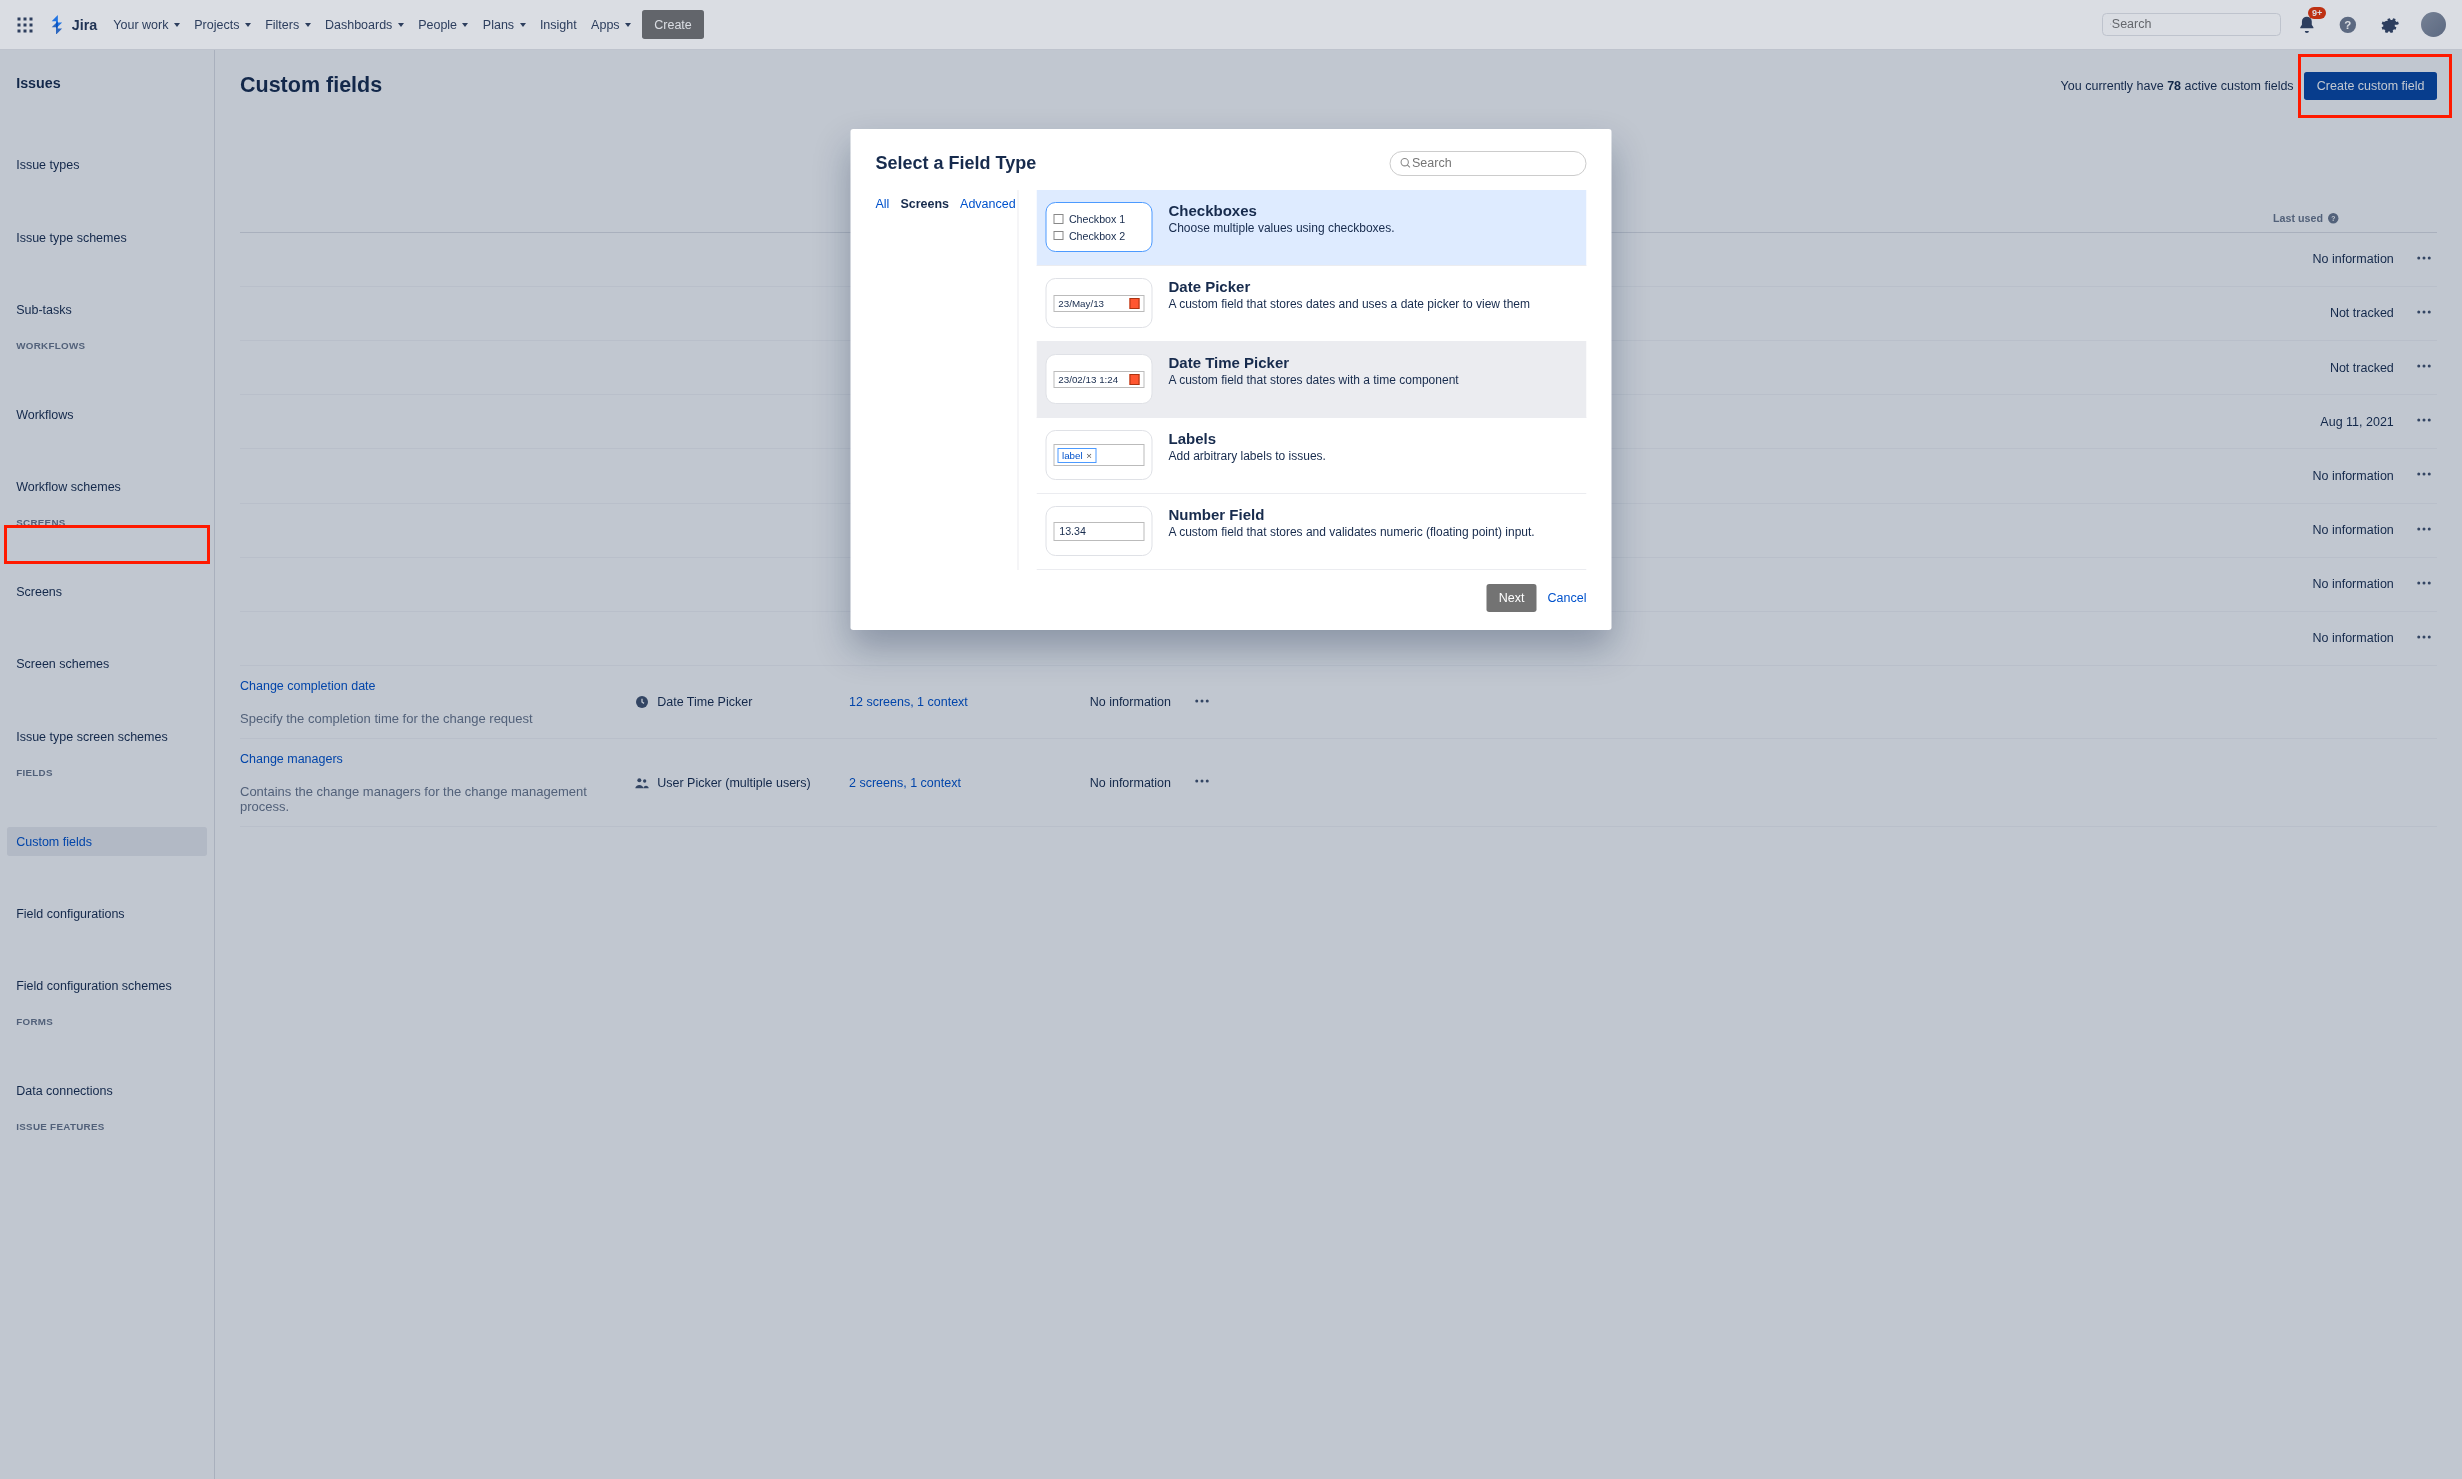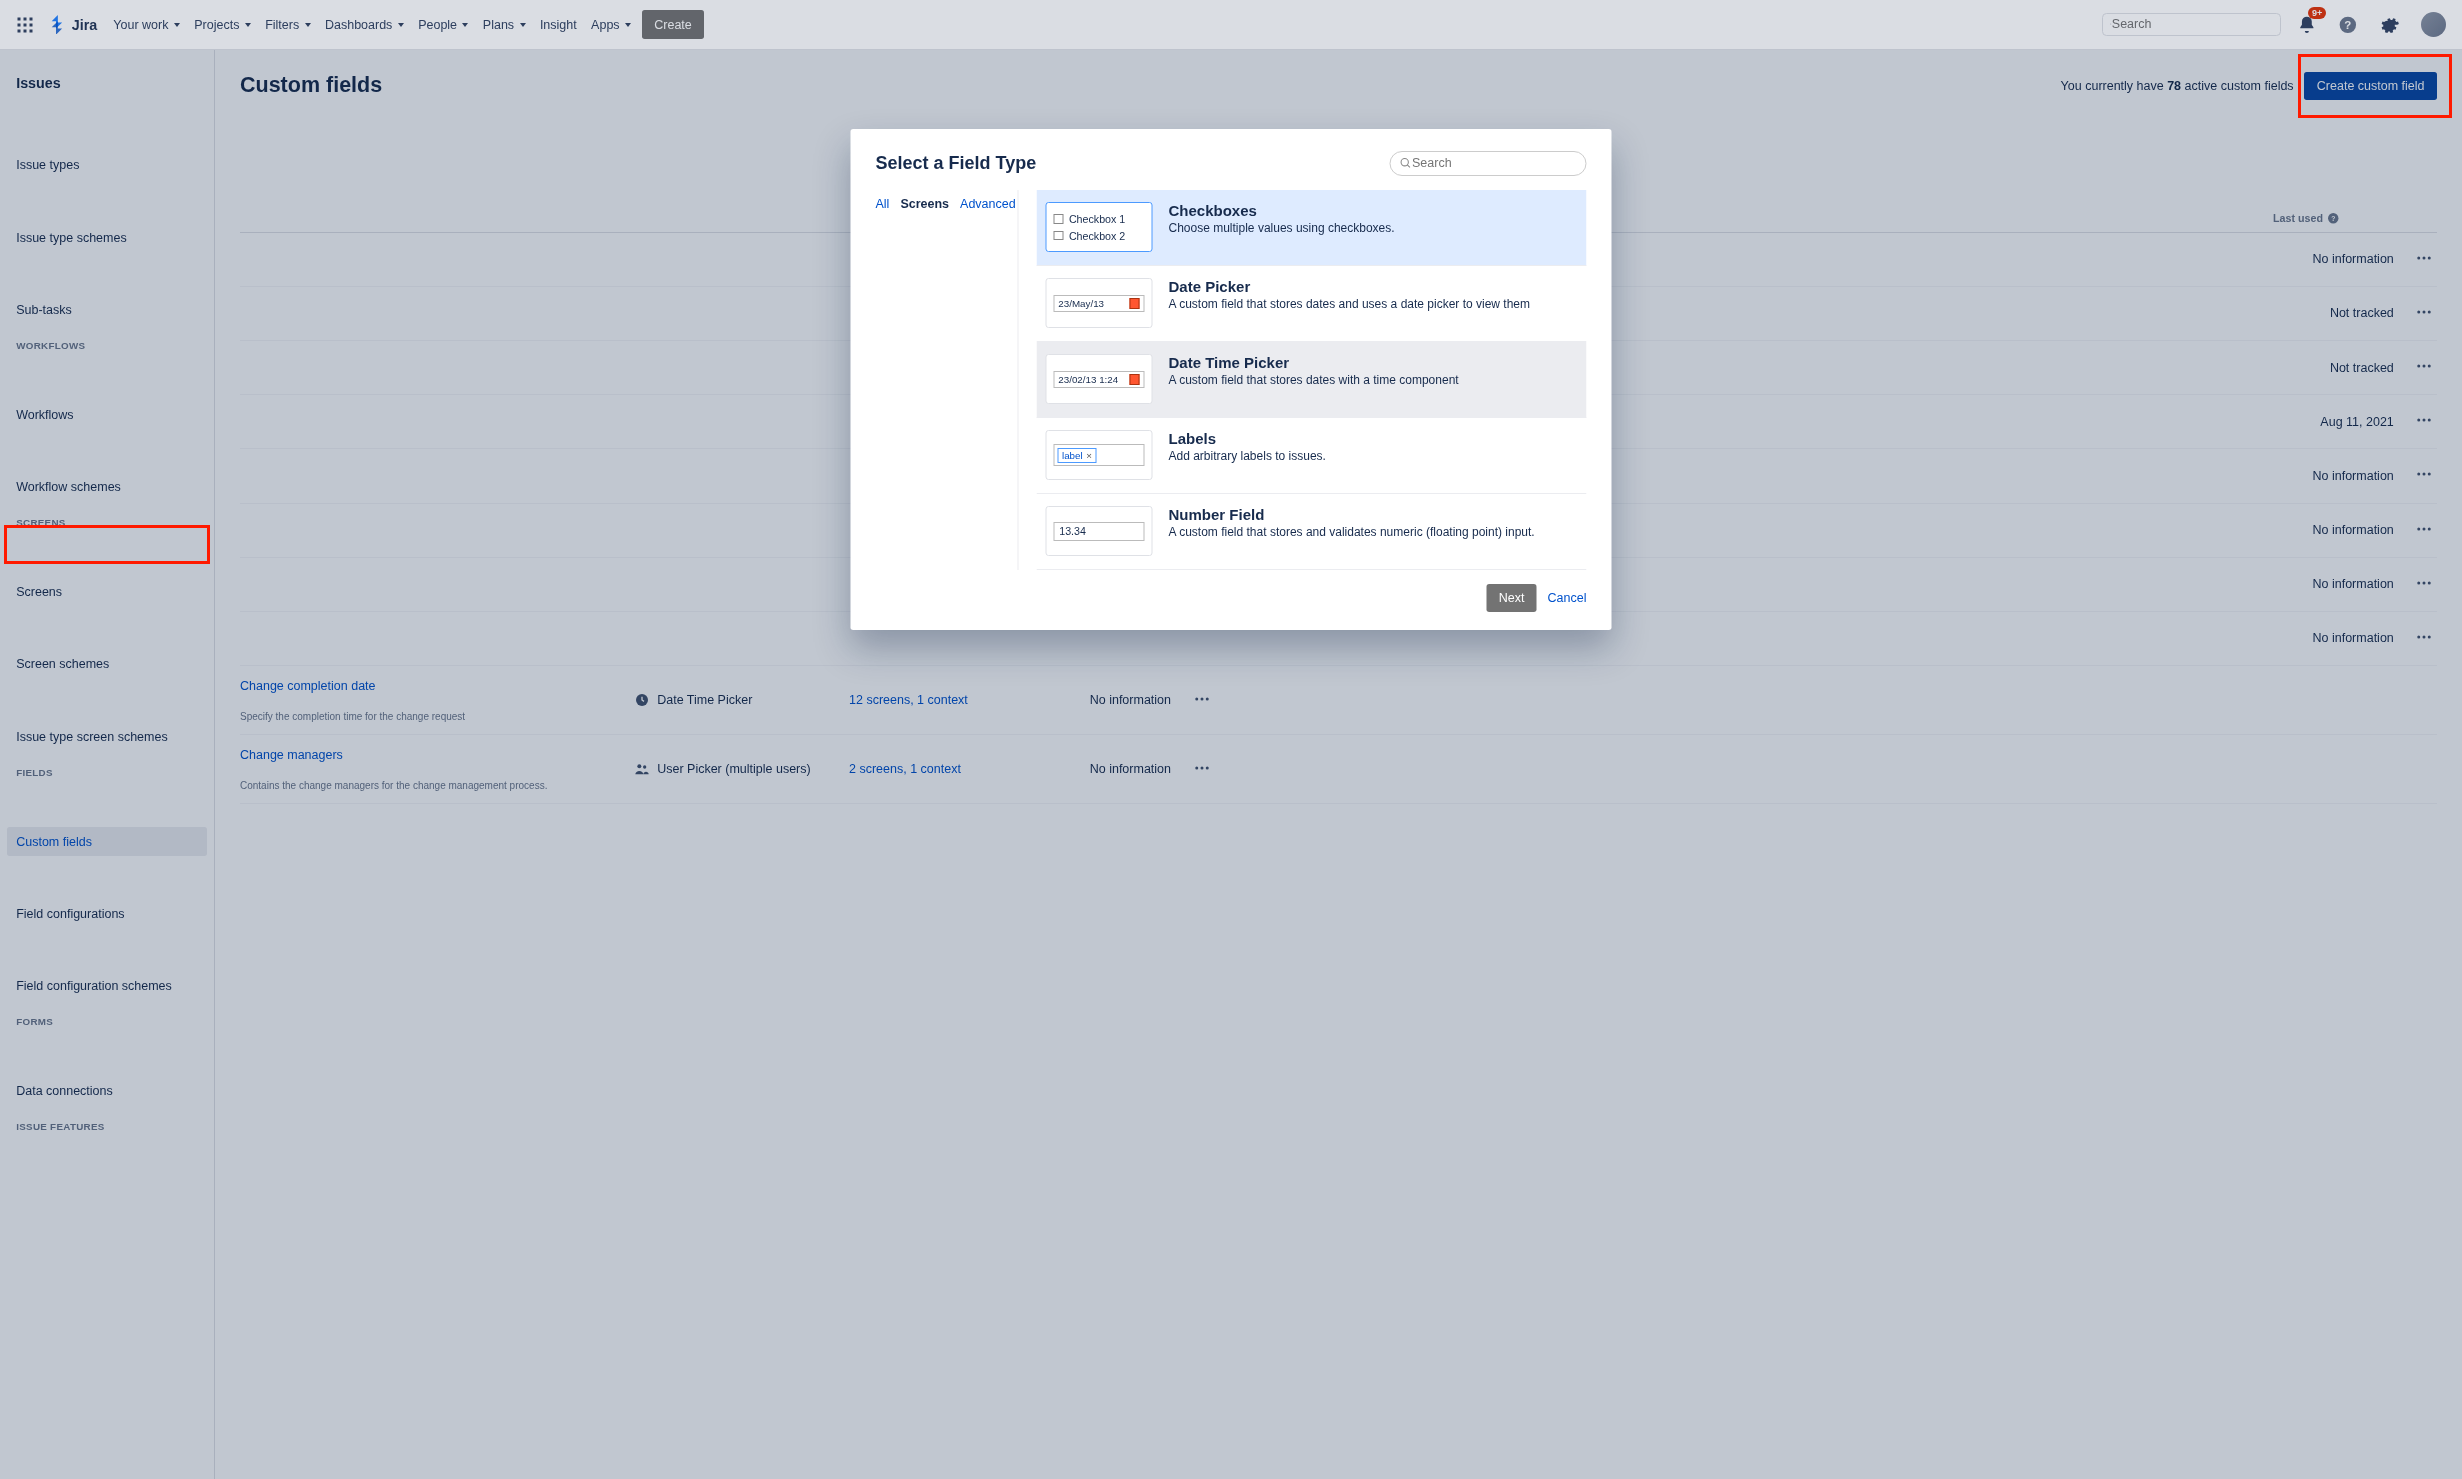--- a/index.html
+++ b/index.html
@@ -32,41 +32,41 @@
 .page-head { display: flex; align-items: center; margin-bottom: 18px; }
 .page-title { font-size: 21.5px; font-weight: 600; }
 .page-head .spacer { flex: 1; }
 .count-text { font-size: 12.5px; color: #172B4D; margin-right: 10.7px; }
 .count-text b { font-weight: 700; }
 
 
 .th-lastused { font-size: 10.7px; font-weight: 600; color: #6B778C; display: flex; align-items: center; gap: 3.6px; justify-content: flex-end; padding-right: 98px; margin-top: 112px; border-bottom:0.9px solid #DFE1E6; padding-bottom:7.2px; }
 .row { display: flex; align-items: center; padding: 12.5px 0; border-bottom: 0.9px solid #F4F5F7; gap: 18px; }
 .row .name { color: #0052CC; font-size: 12.5px; cursor: pointer; flex: 0 0 340px; }
-.row .desc { color: #6B778C; font-size: 10px; margin-top: 18px; }
+.row .desc { color: #6B778C; font-size: 13px; margin-top: 18px; }
 .row .type { flex: 0 0 197px; display: flex; align-items: center; gap: 7.2px; font-size: 12.5px; }
 .row .screens { flex: 0 0 179px; color: #0052CC; font-size: 12.5px; cursor: pointer; }
 .row .last { flex: 0 0 125px; font-size: 12.5px; text-align: right; }
 .row .more { cursor: pointer; padding: 3.6px; } 
 .modal { width: 761px; background: #fff; border-radius: 2.7px; box-shadow: 0 18px 36px rgba(9,30,66,0.3); padding: 21.5px 25px 18px; }
 .modal-head { display: flex; align-items: center; margin-bottom: 14.3px; }
 .modal-title { font-size: 18px; font-weight: 600; flex: 1; }
 .modal-search { display: flex; align-items: center; border: 0.9px solid #CCC; border-radius: 14.3px; padding: 4.5px 9px; width: 197px; background: #fff; }
 .modal-search input { border: none; outline: none; flex: 1; font-size: 12.5px; background: transparent; }
 
 .modal-body { display: flex; gap: 18px; }
 .modal-cats { width: 143px; border-right: 0.9px solid #EBECF0; padding-right: 7.2px; display: flex; flex-direction: row; gap: 11px; padding-top: 7.2px; }
 .cat-link { color: #0052CC; font-size: 12.5px; cursor: pointer; }
 .cat-link.active { color: #172B4D; font-weight: 700; }
 
 .ftypes { flex: 1; max-height: 385px; overflow-y: auto; }
 .ftype { display: flex; gap: 16px; padding: 12.5px 9px; border-bottom: 0.9px solid #EBECF0; align-items: flex-start; cursor: pointer; }
 .ftype.selected { background: #DEEBFF; }
 .ftype.hovered { background: #EBECF0; }
-.ftype-preview { width: 107px; min-height: 50px; border: 0.9px solid #DFE1E6; border-radius: 3px; background: #fff; padding: 5.4px 7.2px; display: flex; flex-direction: column; gap: 4.5px; justify-content: center; font-size: 10.7px; color: #172B4D; }
+.ftype-preview { width: 107px; min-height: 50px; border: 0.9px solid #DFE1E6; border-radius: 10px; background: #fff; padding: 5.4px 7.2px; display: flex; flex-direction: column; gap: 4.5px; justify-content: center; font-size: 10.7px; color: #172B4D; }
 .ftype.selected .ftype-preview { border-color: #4C9AFF; }
 .preview-row { display: flex; align-items: center; gap: 5.4px; }
 .cb { width: 9.8px; height: 9.8px; border: 0.9px solid #888; }
 .date-input { border: 0.9px solid #BBB; padding: 1.8px 3.6px; font-size: 9.8px; display: flex; align-items: center; justify-content: space-between; }
 .cal-icon { width: 10.7px; height: 10.7px; background: #FF5630; border: 0.9px solid #AA3311; }
 .label-chip { border: 0.9px solid #4C9AFF; color: #0052CC; padding: 0.9px 3.6px; font-size: 9.8px; display: inline-flex; align-items: center; gap: 3.6px; }
 .num-input { border: 0.9px solid #BBB; padding: 2.7px 4.5px; font-size: 10.7px; }
 .ftype-text { flex: 1; }
 .ftype-name { font-size: 15px; font-weight: 700; margin-bottom: 1.8px; }
 .ftype-desc { font-size: 12px; color: #172B4D; }

